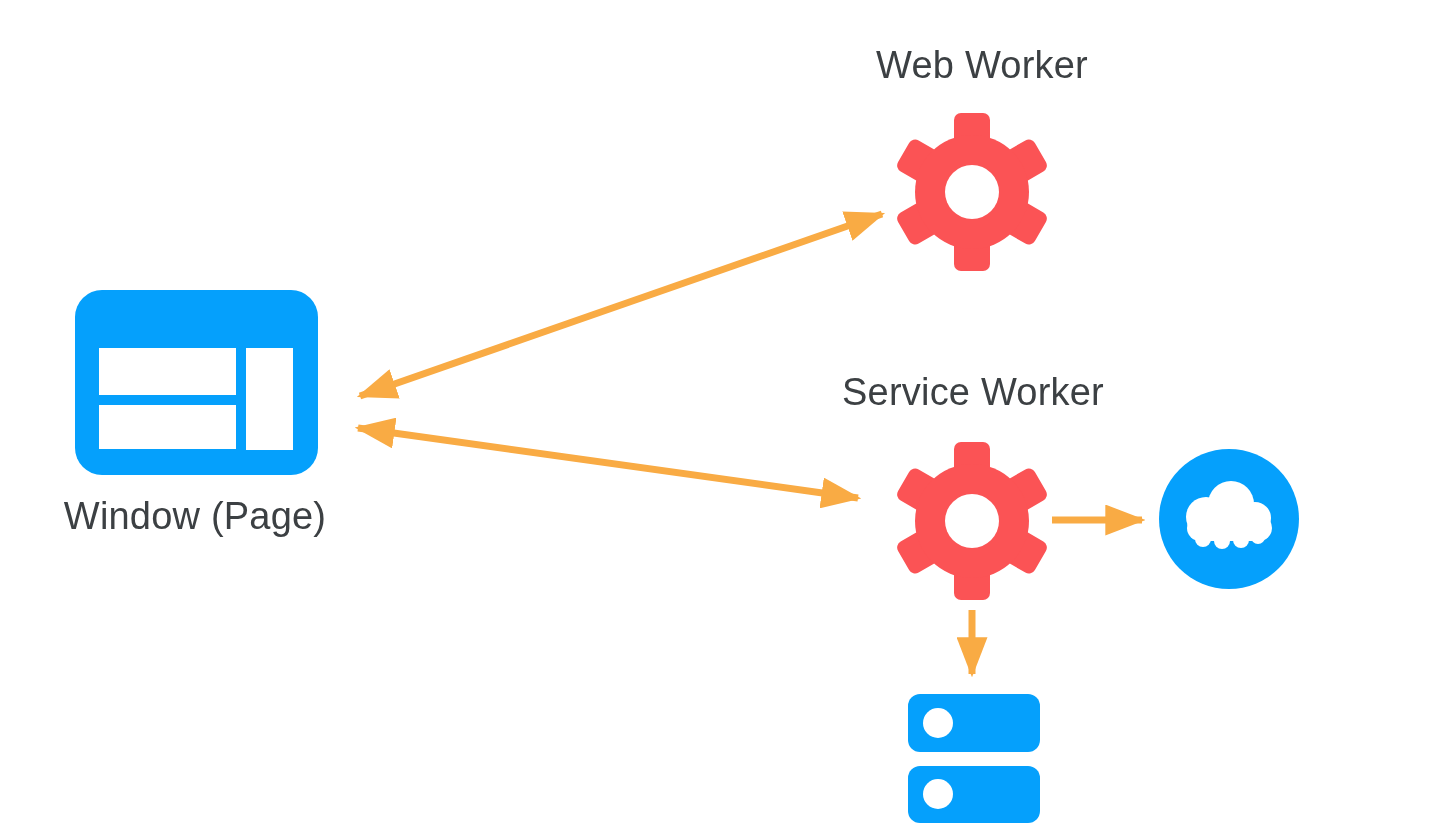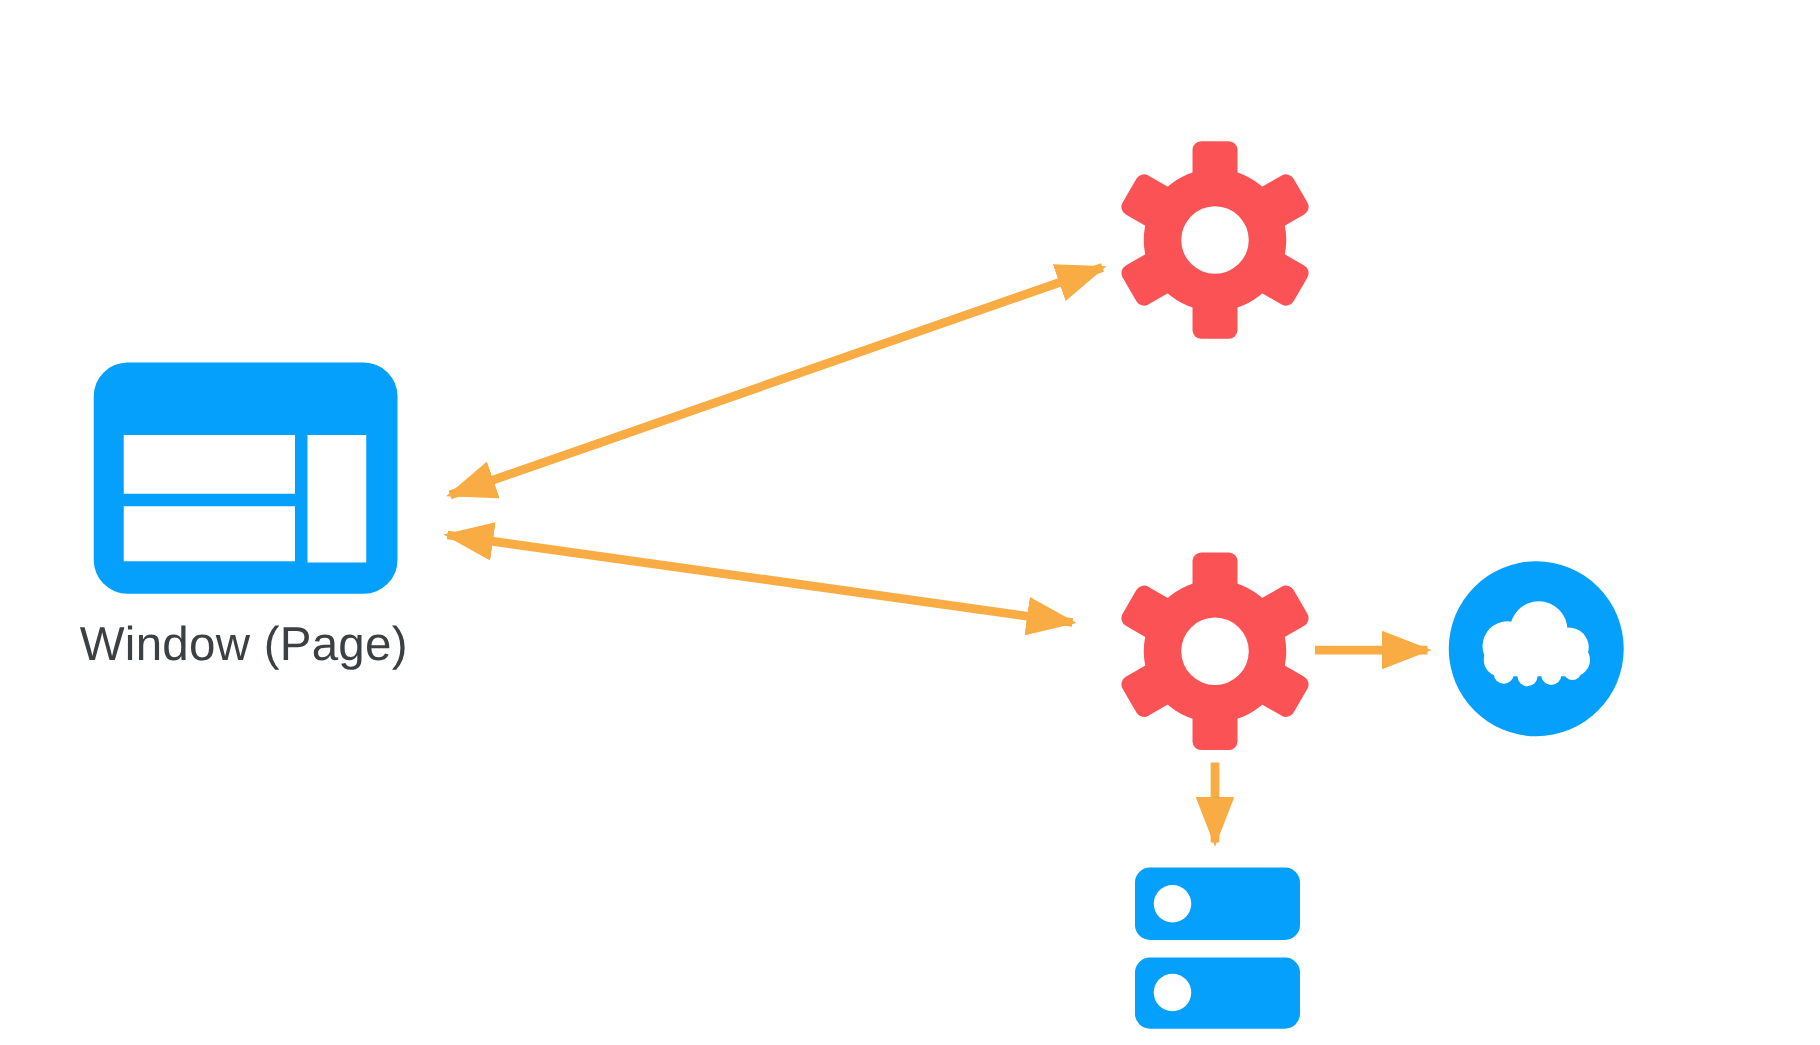--- a/index.html
+++ b/index.html
@@ -93,17 +93,19 @@
     </g>
 
     <g>
       <rect x="908" y="694" width="132" height="58" rx="12" class="fill-blue"></rect>
       <circle cx="938" cy="723" r="15" class="fill-white"></circle>
       <rect x="908" y="766" width="132" height="57" rx="12" class="fill-blue"></rect>
       <circle cx="938" cy="794" r="15" class="fill-white"></circle>
     </g>
   </svg>
 
+  <div class="node-label label-web-worker">Web Worker</div>
 
+  <div class="node-label label-service-worker">Service Worker</div>
 
   <div class="node-label label-window-page">Window (Page)</div>
 
 </div>
 
 </body></html>

